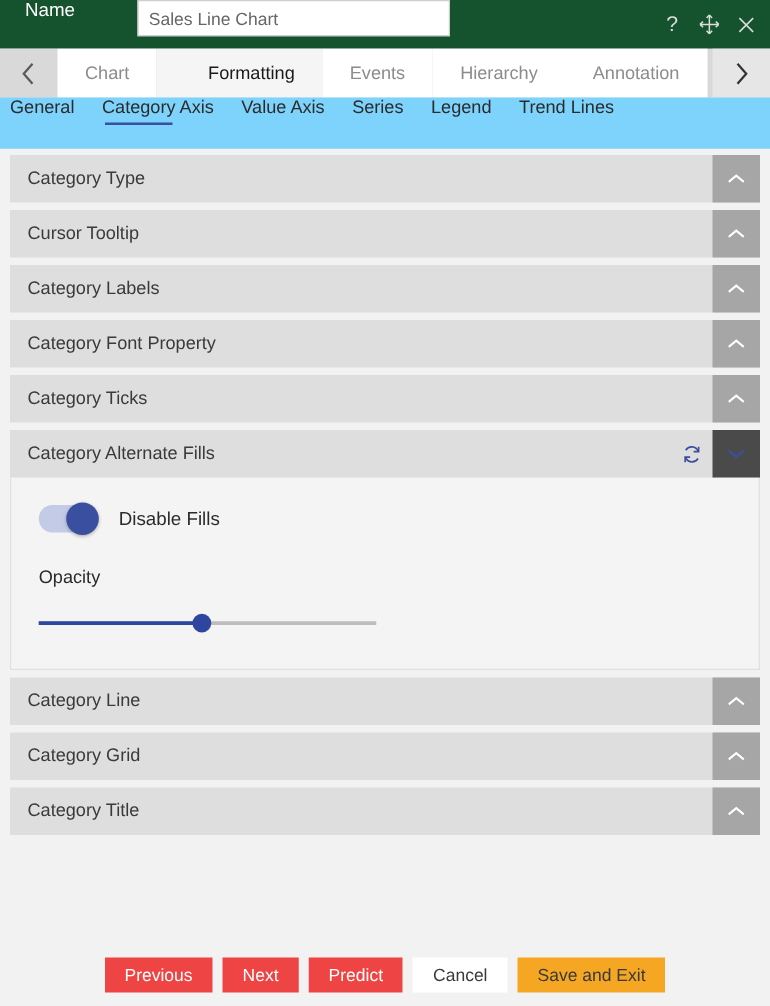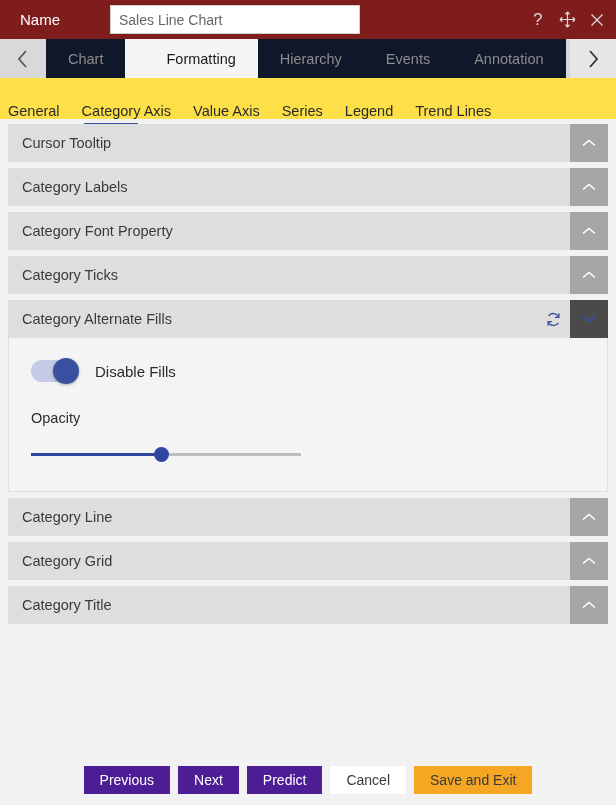--- a/index.html
+++ b/index.html
@@ -6,22 +6,22 @@
   html, body {
     width: 616px; height: 805px;
     font-family: "Liberation Sans", sans-serif;
     background: #f2f2f2;
     overflow: hidden;
   }
 
   
   .titlebar {
     position: absolute; left: 0; top: 0; width: 616px; height: 39px;
-    background: #7f1d1d;
-    display: flex; align-items: center;
+    background: #14532d;
+    display: flex; 
   }
   .titlebar-label {
     color: #ffffff; font-size: 15px; margin-left: 20px; width: 90px;
   }
   .name-input {
     width: 250px; height: 29px;
     background: #ffffff; border: 1px solid #cfcfcf;
     font-family: "Liberation Sans", sans-serif;
     font-size: 14px; color: #666666;
     padding: 11px 8px; outline: none;
@@ -40,30 +40,30 @@
     display: flex; align-items: stretch;
   }
   .tab-arrow {
     width: 46px; display: flex; align-items: center; justify-content: center;
     background: #d9d9d9; color: #5a5a5a; cursor: pointer;
   }
   .tab-arrow.right { background: #e6e6e6; color: #333333; margin-left: auto; }
   .tab {
     flex: 0 0 auto; padding: 0 22px;
     display: flex; align-items: center; justify-content: center;
-    font-size: 14.5px; color: #8c8c8c; background: #0f172a;
+    font-size: 14.5px; color: #8c8c8c; background: #ffffff;
     cursor: pointer; white-space: nowrap;
   }
   .tab.active { background: #f5f5f5; color: #1a1a1a; padding-left: 41px; }
 
   
   .subtabbar {
     position: absolute; left: 0; top: 78px; width: 616px; height: 41px;
-    background: #fde047;
-    display: flex; align-items: flex-end;
+    background: #7dd3fc;
+    display: flex; align-items: flex-start;
   }
   .subtab {
     font-size: 14.5px; color: #2b2b2b; margin-left: 22px;
     cursor: pointer; white-space: nowrap; position: relative;
   }
   .subtab:first-child { margin-left: 8px; }
   .subtab.active .ul-seg {
     position: absolute; left: 2px; bottom: -6px; width: 54px; height: 2px;
     background: #3b4fa0;
   }
@@ -137,21 +137,21 @@
   }
 
   
   .footer {
     position: absolute; left: 0; bottom: 0; width: 616px; height: 50px;
     display: flex; align-items: center; justify-content: center; gap: 8px;
   }
   .btn {
     height: 28px; padding: 0 16px; border: none; cursor: pointer;
     font-family: "Liberation Sans", sans-serif; font-size: 14px;
-    background: #4c1d95; color: #ffffff;
+    background: #ef4444; color: #ffffff;
   }
   .btn.light { background: #ffffff; color: #3a3a3a; }
   .btn.accent { background: #f5a623; color: #3a3a3a; }
 </style>
 </head>
 <body>
 
 <div class="titlebar">
   <span class="titlebar-label">Name</span>
   <input class="name-input" type="text" value="Sales Line Chart" style="">
@@ -184,24 +184,24 @@
       <path d="M12 3 L5 11 L12 19"></path>
     </svg>
   </div>
   <div class="tab">
     <span>Chart</span>
   </div>
   <div class="tab active">
     <span>Formatting</span>
   </div>
   <div class="tab">
+    <span>Events</span>
+  </div>
+  <div class="tab">
     <span>Hierarchy</span>
-  </div>
-  <div class="tab">
-    <span>Events</span>
   </div>
   <div class="tab">
     <span>Annotation</span>
   </div>
   <div class="tab-arrow right">
     <svg width="18" height="22" viewBox="0 0 18 22" fill="none" stroke="currentColor" stroke-width="1.8">
       <path d="M6 3 L13 11 L6 19"></path>
     </svg>
   </div>
 </div>
@@ -223,20 +223,32 @@
   <div class="subtab">
     <span>Legend</span>
   </div>
   <div class="subtab">
     <span>Trend Lines</span>
   </div>
 </div>
 
 <div class="acc-wrap">
 
+  <div class="acc-item">
+    <div class="acc-header">
+      <span class="acc-title">Category Type</span>
+      <div class="acc-right">
+        <div class="chev-btn">
+          <svg width="16" height="10" viewBox="0 0 16 10" fill="none" stroke="currentColor" stroke-width="1.6">
+              <path d="M2 7.5 L8 2.5 L14 7.5"></path>
+            </svg>
+        </div>
+      </div>
+    </div>
+  </div>
 
   <div class="acc-item">
     <div class="acc-header">
       <span class="acc-title">Cursor Tooltip</span>
       <div class="acc-right">
         <div class="chev-btn">
           <svg width="16" height="10" viewBox="0 0 16 10" fill="none" stroke="currentColor" stroke-width="1.6">
               <path d="M2 7.5 L8 2.5 L14 7.5"></path>
             </svg>
         </div>

